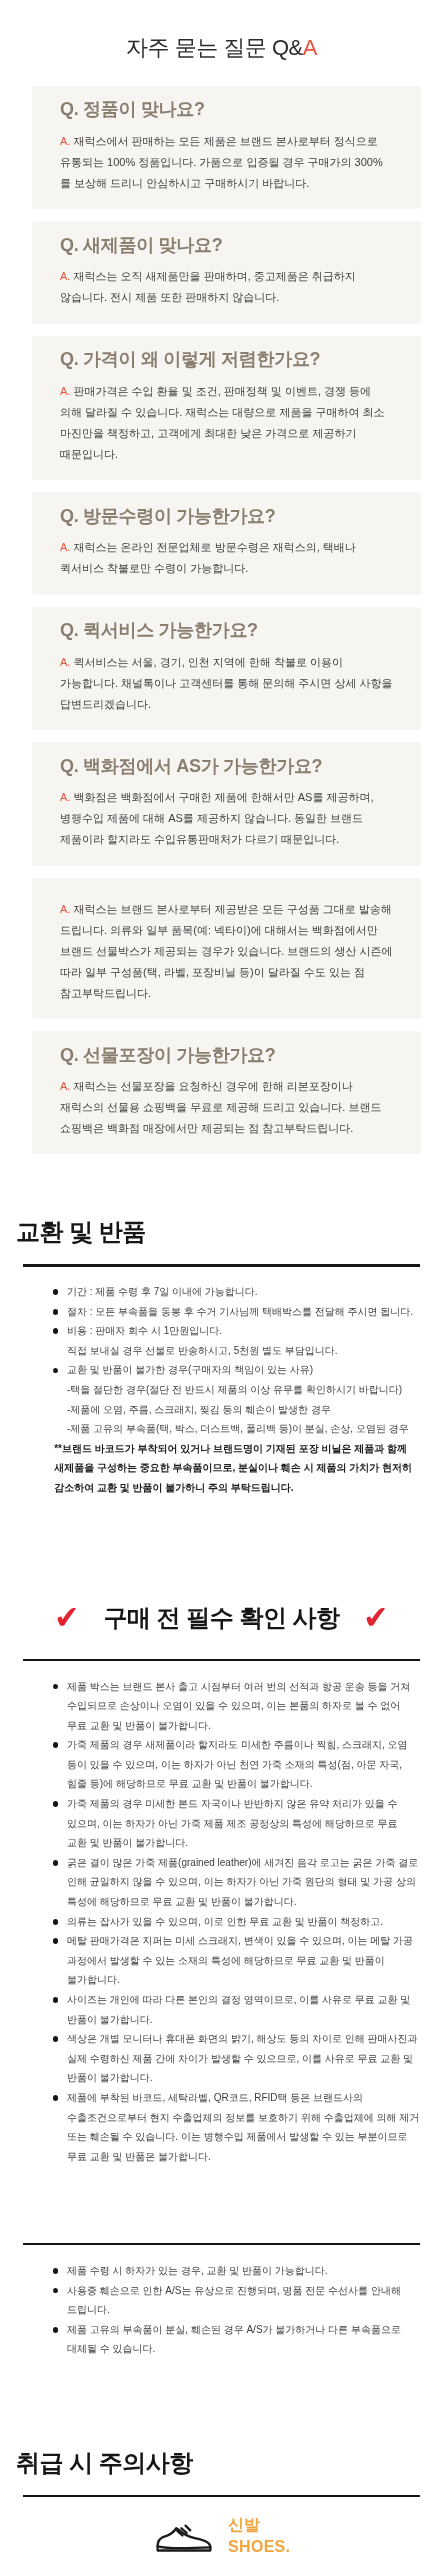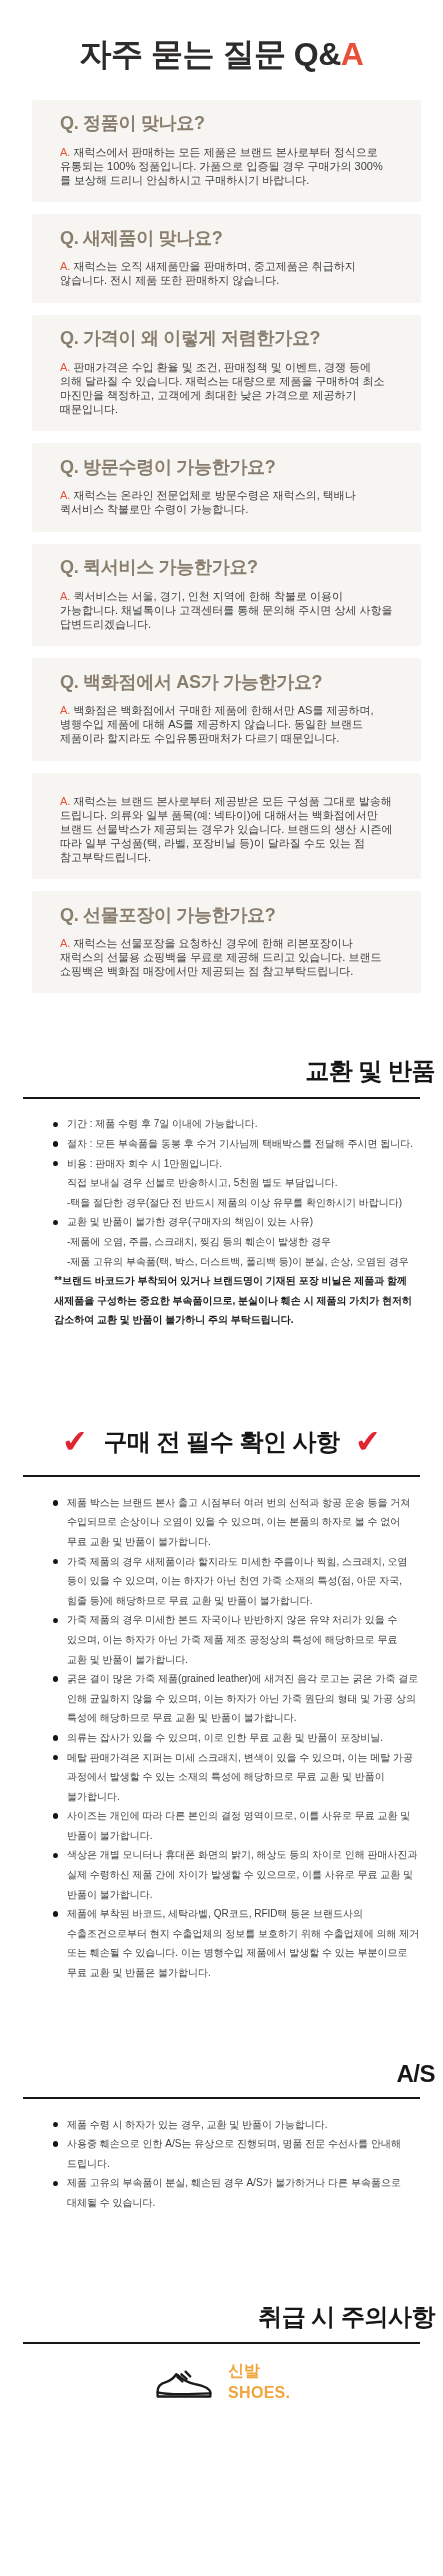--- a/index.html
+++ b/index.html
@@ -20,58 +20,58 @@
     font-family:"Liberation Sans","DejaVu Sans",sans-serif;
     word-break:keep-all;
     overflow-wrap:break-word;
   }
   .page{width:443px;}
 
   
   .faq-title{
     margin:33px 8px 23px;
     text-align:center;
-    font-size:32px;
-    font-weight:bold;
+    font-size:22px;
+    font-weight:normal;
     color:#2E2C2B;
     letter-spacing:-0.5px;
   }
   .faq-title .accent{color:var(--accent-red);}
   .faq-card{
     background:var(--card-bg);
     border-radius:3.1px;
     margin:0 22px 12.4px 32px;
     padding:11.3px 28px 15.5px 28px;
   }
   .faq-q{
     font-size:18px;
     font-weight:bold;
     color:var(--question-taupe);
     letter-spacing:-0.3px;
   }
   .faq-a{
     margin:9.3px 0 0;
     font-size:11px;
-    line-height:14px;
+    line-height:21px;
     color:var(--body-text);
   }
   .faq-a .a-label{color:var(--accent-red);}
 
   
   .section{margin-top:62px;}
   .section.prep{margin-top:88px;}
   .section.as{margin-top:77px;}
   .section.handling{margin-top:88px;}
   .section-title{
-    text-align:right;
+    text-align:left;
     font-size:24px;
     font-weight:bold;
     color:var(--heading-dark);
     letter-spacing:-0.5px;
-    margin:8px;
+    margin:16px;
   }
   .prep-row{display:flex;align-items:center;justify-content:center;gap:7.2px;}
   .check{
     color:var(--check-red);
     font-size:31px;
     font-weight:bold;
     line-height:1;
     transform:rotate(-4deg);
   }
   .rule{height:2.1px;background:var(--heading-dark);margin:9.3px 23px 0;}
@@ -149,50 +149,49 @@
     </div>
 
   <section class="section">
     <h2 class="section-title">교환 및 반품</h2>
     <div class="rule"></div>
     <div class="list">
         <div class="line bullet">기간 : 제품 수령 후 7일 이내에 가능합니다.</div>
         <div class="line bullet">절차 : 모든 부속품을 동봉 후 수거 기사님께 택배박스를 전달해 주시면 됩니다.</div>
         <div class="line bullet">비용 : 판매자 회수 시 1만원입니다.</div>
         <div class="line sub">직접 보내실 경우 선불로 반송하시고, 5천원 별도 부담입니다.</div>
+        <div class="line bullet">교환 및 반품이 불가한 경우(구매자의 책임이 있는 사유)</div>
         <div class="line sub">-택을 절단한 경우(절단 전 반드시 제품의 이상 유무를 확인하시기 바랍니다)</div>
-        <div class="line bullet">교환 및 반품이 불가한 경우(구매자의 책임이 있는 사유)</div>
         <div class="line sub">-제품에 오염, 주름, 스크래치, 찢김 등의 훼손이 발생한 경우</div>
         <div class="line sub">-제품 고유의 부속품(택, 박스, 더스트백, 폴리백 등)이 분실, 손상, 오염된 경우</div>
         <div class="line boldp">**브랜드 바코드가 부착되어 있거나 브랜드명이 기재된 포장 비닐은 제품과 함께 새제품을 구성하는 중요한 부속품이므로, 분실이나 훼손 시 제품의 가치가 현저히 감소하여 교환 및 반품이 불가하니 주의 부탁드립니다.</div>
       </div>
   </section>
 
   <section class="section prep">
     <div class="prep-row">
       <span class="check">✔</span>
       <h2 class="section-title">구매 전 필수 확인 사항</h2>
       <span class="check">✔</span>
     </div>
     <div class="rule"></div>
     <div class="list">
         <div class="line bullet">제품 박스는 브랜드 본사 출고 시점부터 여러 번의 선적과 항공 운송 등을 거쳐 수입되므로 손상이나 오염이 있을 수 있으며, 이는 본품의 하자로 볼 수 없어 무료 교환 및 반품이 불가합니다.</div>
         <div class="line bullet">가죽 제품의 경우 새제품이라 할지라도 미세한 주름이나 찍힘, 스크래치, 오염 등이 있을 수 있으며, 이는 하자가 아닌 천연 가죽 소재의 특성(점, 아문 자국, 힘줄 등)에 해당하므로 무료 교환 및 반품이 불가합니다.</div>
         <div class="line bullet">가죽 제품의 경우 미세한 본드 자국이나 반반하지 않은 유약 처리가 있을 수 있으며, 이는 하자가 아닌 가죽 제품 제조 공정상의 특성에 해당하므로 무료 교환 및 반품이 불가합니다.</div>
         <div class="line bullet">굵은 결이 많은 가죽 제품(grained leather)에 새겨진 음각 로고는 굵은 가죽 결로 인해 균일하지 않을 수 있으며, 이는 하자가 아닌 가죽 원단의 형태 및 가공 상의 특성에 해당하므로 무료 교환 및 반품이 불가합니다.</div>
-        <div class="line bullet">의류는 잡사가 있을 수 있으며, 이로 인한 무료 교환 및 반품이 포장비닐.</div>
+        <div class="line bullet">의류는 잡사가 있을 수 있으며, 이로 인한 무료 교환 및 반품이 책정하고.</div>
         <div class="line bullet">메탈 판매가격은 지퍼는 미세 스크래치, 변색이 있을 수 있으며, 이는 메탈 가공 과정에서 발생할 수 있는 소재의 특성에 해당하므로 무료 교환 및 반품이 불가합니다.</div>
         <div class="line bullet">사이즈는 개인에 따라 다른 본인의 결정 영역이므로, 이를 사유로 무료 교환 및 반품이 불가합니다.</div>
         <div class="line bullet">색상은 개별 모니터나 휴대폰 화면의 밝기, 해상도 등의 차이로 인해 판매사진과 실제 수령하신 제품 간에 차이가 발생할 수 있으므로, 이를 사유로 무료 교환 및 반품이 불가합니다.</div>
         <div class="line bullet">제품에 부착된 바코드, 세탁라벨, QR코드, RFID택 등은 브랜드사의 수출조건으로부터 현지 수출업체의 정보를 보호하기 위해 수출업체에 의해 제거 또는 훼손될 수 있습니다. 이는 병행수입 제품에서 발생할 수 있는 부분이므로 무료 교환 및 반품은 불가합니다.</div>
       </div>
   </section>
 
   <section class="section as">
-    <h2 class="section-title">A/S</h2>
     <div class="rule"></div>
     <div class="list">
         <div class="line bullet">제품 수령 시 하자가 있는 경우, 교환 및 반품이 가능합니다.</div>
         <div class="line bullet">사용중 훼손으로 인한 A/S는 유상으로 진행되며, 명품 전문 수선사를 안내해 드립니다.</div>
         <div class="line bullet">제품 고유의 부속품이 분실, 훼손된 경우 A/S가 불가하거나 다른 부속품으로 대체될 수 있습니다.</div>
       </div>
   </section>
 
   <section class="section handling">
     <h2 class="section-title">취급 시 주의사항</h2>

